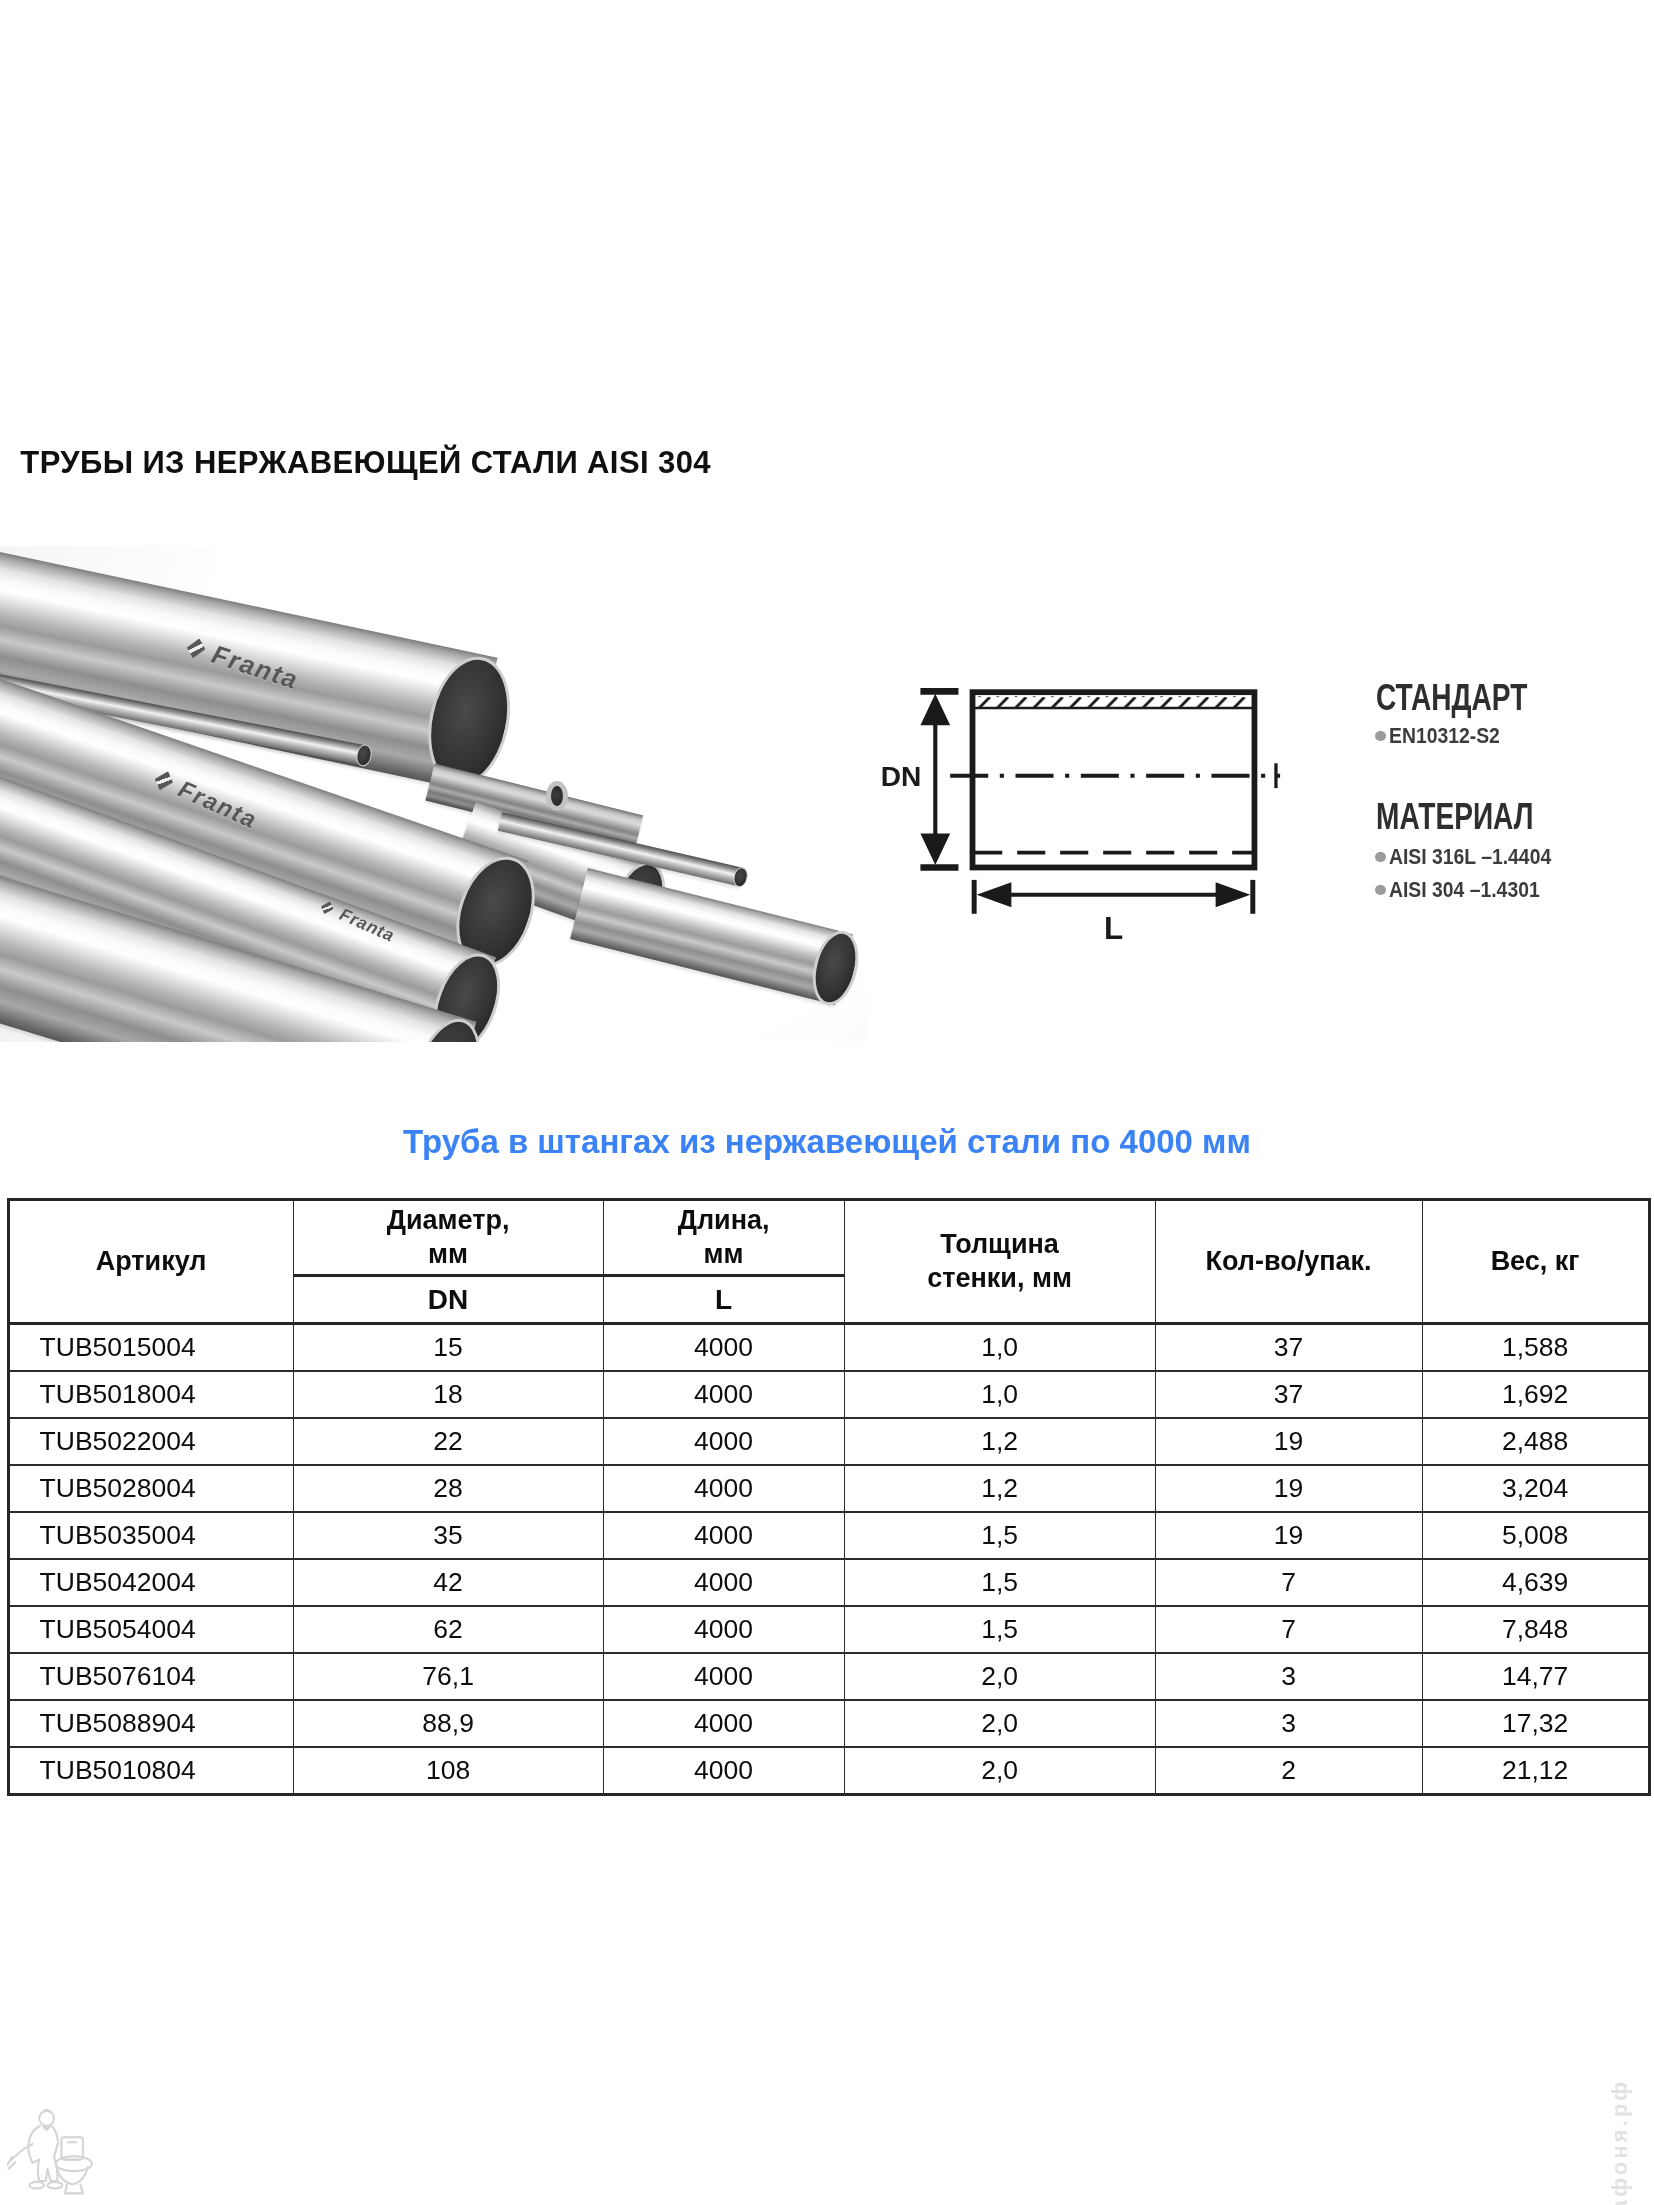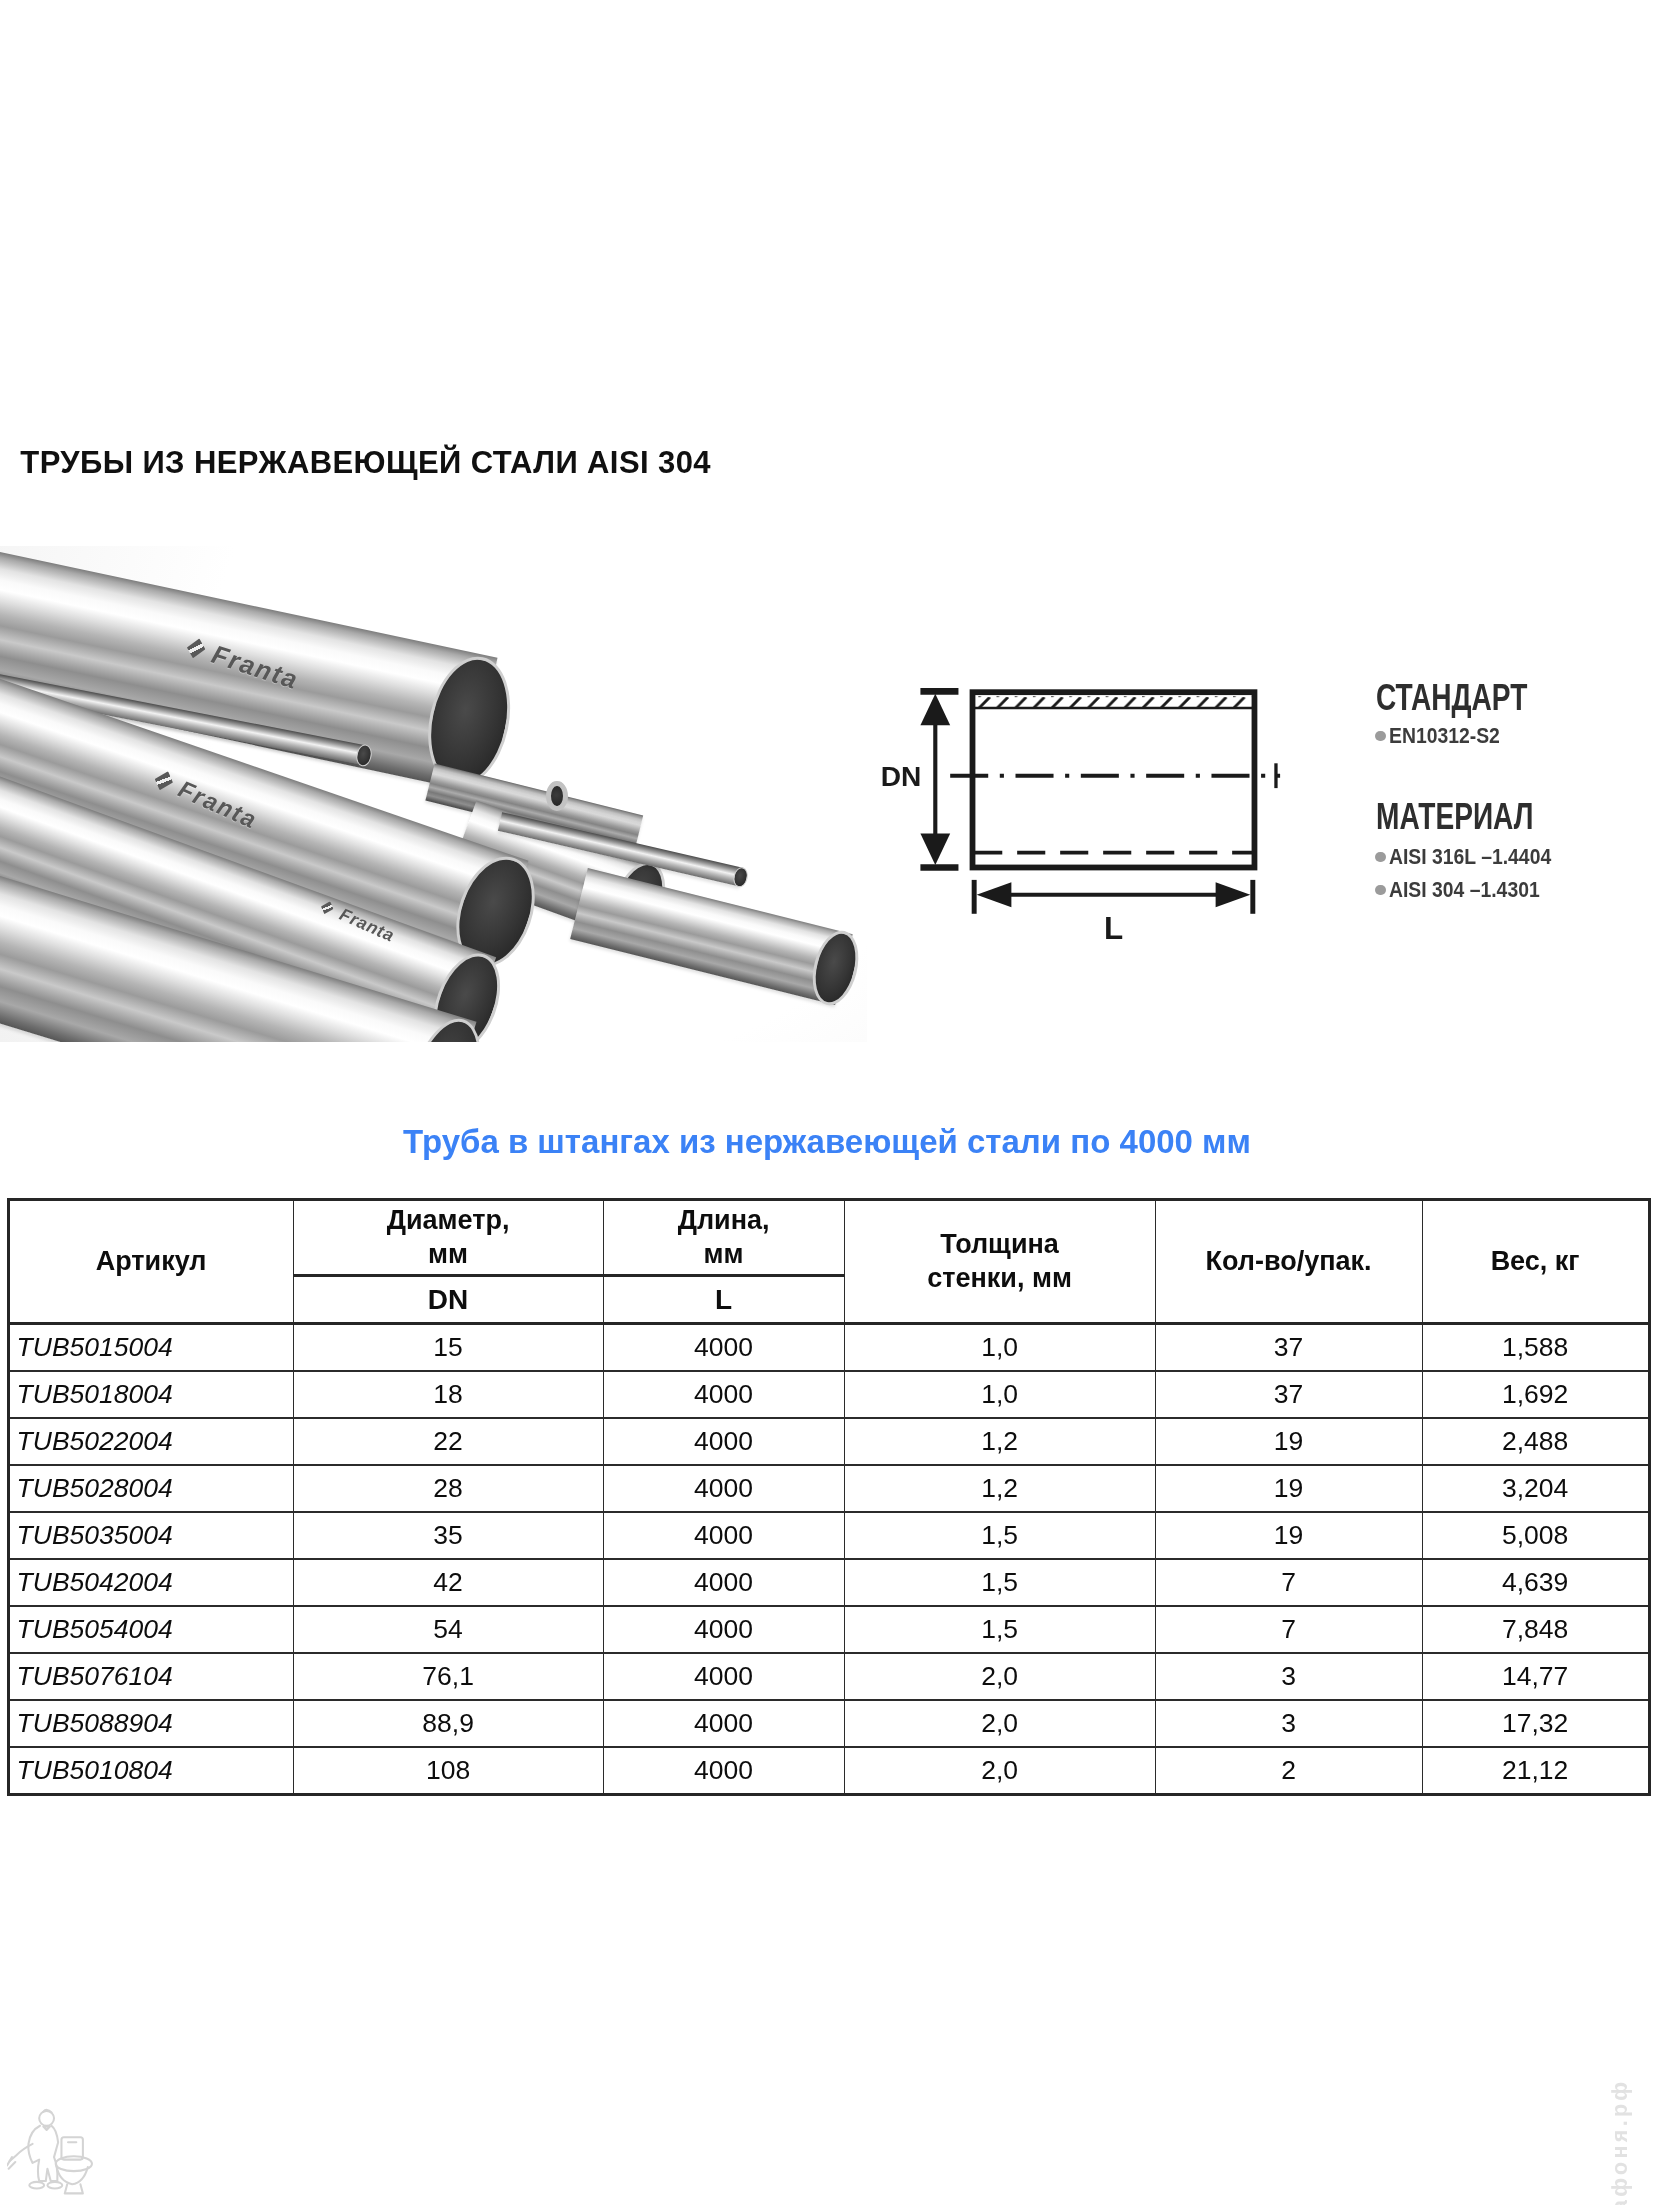--- a/index.html
+++ b/index.html
@@ -84,21 +84,21 @@
   table.spec th, table.spec td{
     border:1.7px solid #2b2b2b;text-align:center;vertical-align:middle;
     color:#0d0d0d;padding:0;
   }
   table.spec thead th{font-size:27px;font-weight:700;line-height:1.25;}
   table.spec thead tr.top th{height:73px;}
   table.spec thead tr.sub th{height:45px;font-size:28px;border-bottom:3.3px solid #262626;}
   table.spec thead th.split{border-bottom:3.3px solid #262626;}
   table.spec thead th[rowspan]{border-bottom:3.3px solid #262626;}
   table.spec tbody td{height:45px;font-size:26.5px;border-bottom-width:2.5px;}
-  table.spec tbody td.art{text-align:left;padding-left:7px;font-style:italic;}
+  table.spec tbody td.art{text-align:left;padding-left:30px;}
   
   .wm-left{position:absolute;left:6.6px;top:2106px;}
   .wm-right{
     position:absolute;left:1608px;top:2096px;height:116px;
     writing-mode:vertical-rl;transform:rotate(180deg);
     font-size:21.5px;font-weight:700;letter-spacing:3.3px;color:#e2e2e2;
     user-select:none;
   }
 </style>
 </head>
@@ -279,21 +279,21 @@
       <tr>
         <td class="art">TUB5042004</td>
         <td>42</td>
         <td>4000</td>
         <td>1,5</td>
         <td>7</td>
         <td>4,639</td>
       </tr>
       <tr>
         <td class="art">TUB5054004</td>
-        <td>54</td>
+        <td>62</td>
         <td>4000</td>
         <td>1,5</td>
         <td>7</td>
         <td>7,848</td>
       </tr>
       <tr>
         <td class="art">TUB5076104</td>
         <td>76,1</td>
         <td>4000</td>
         <td>2,0</td>

